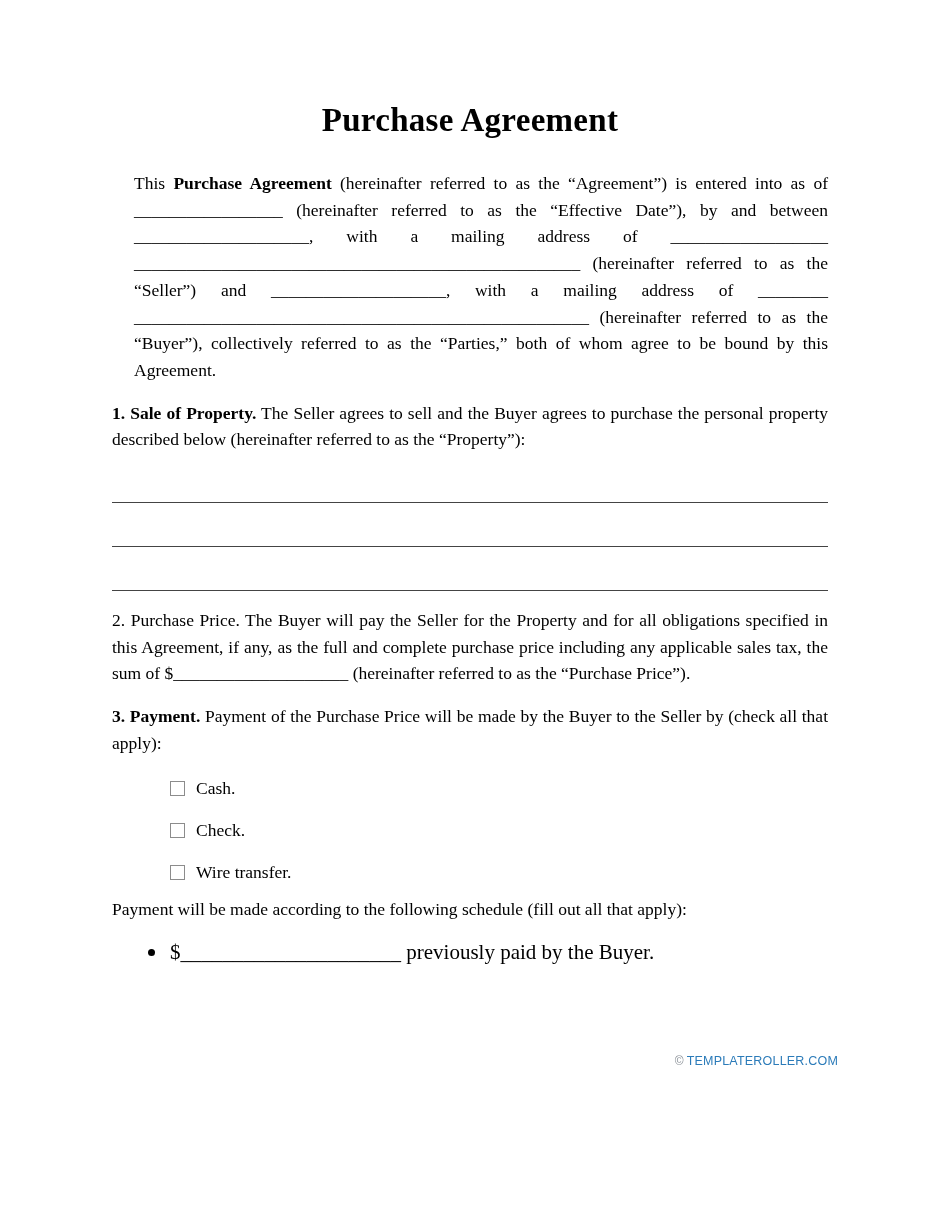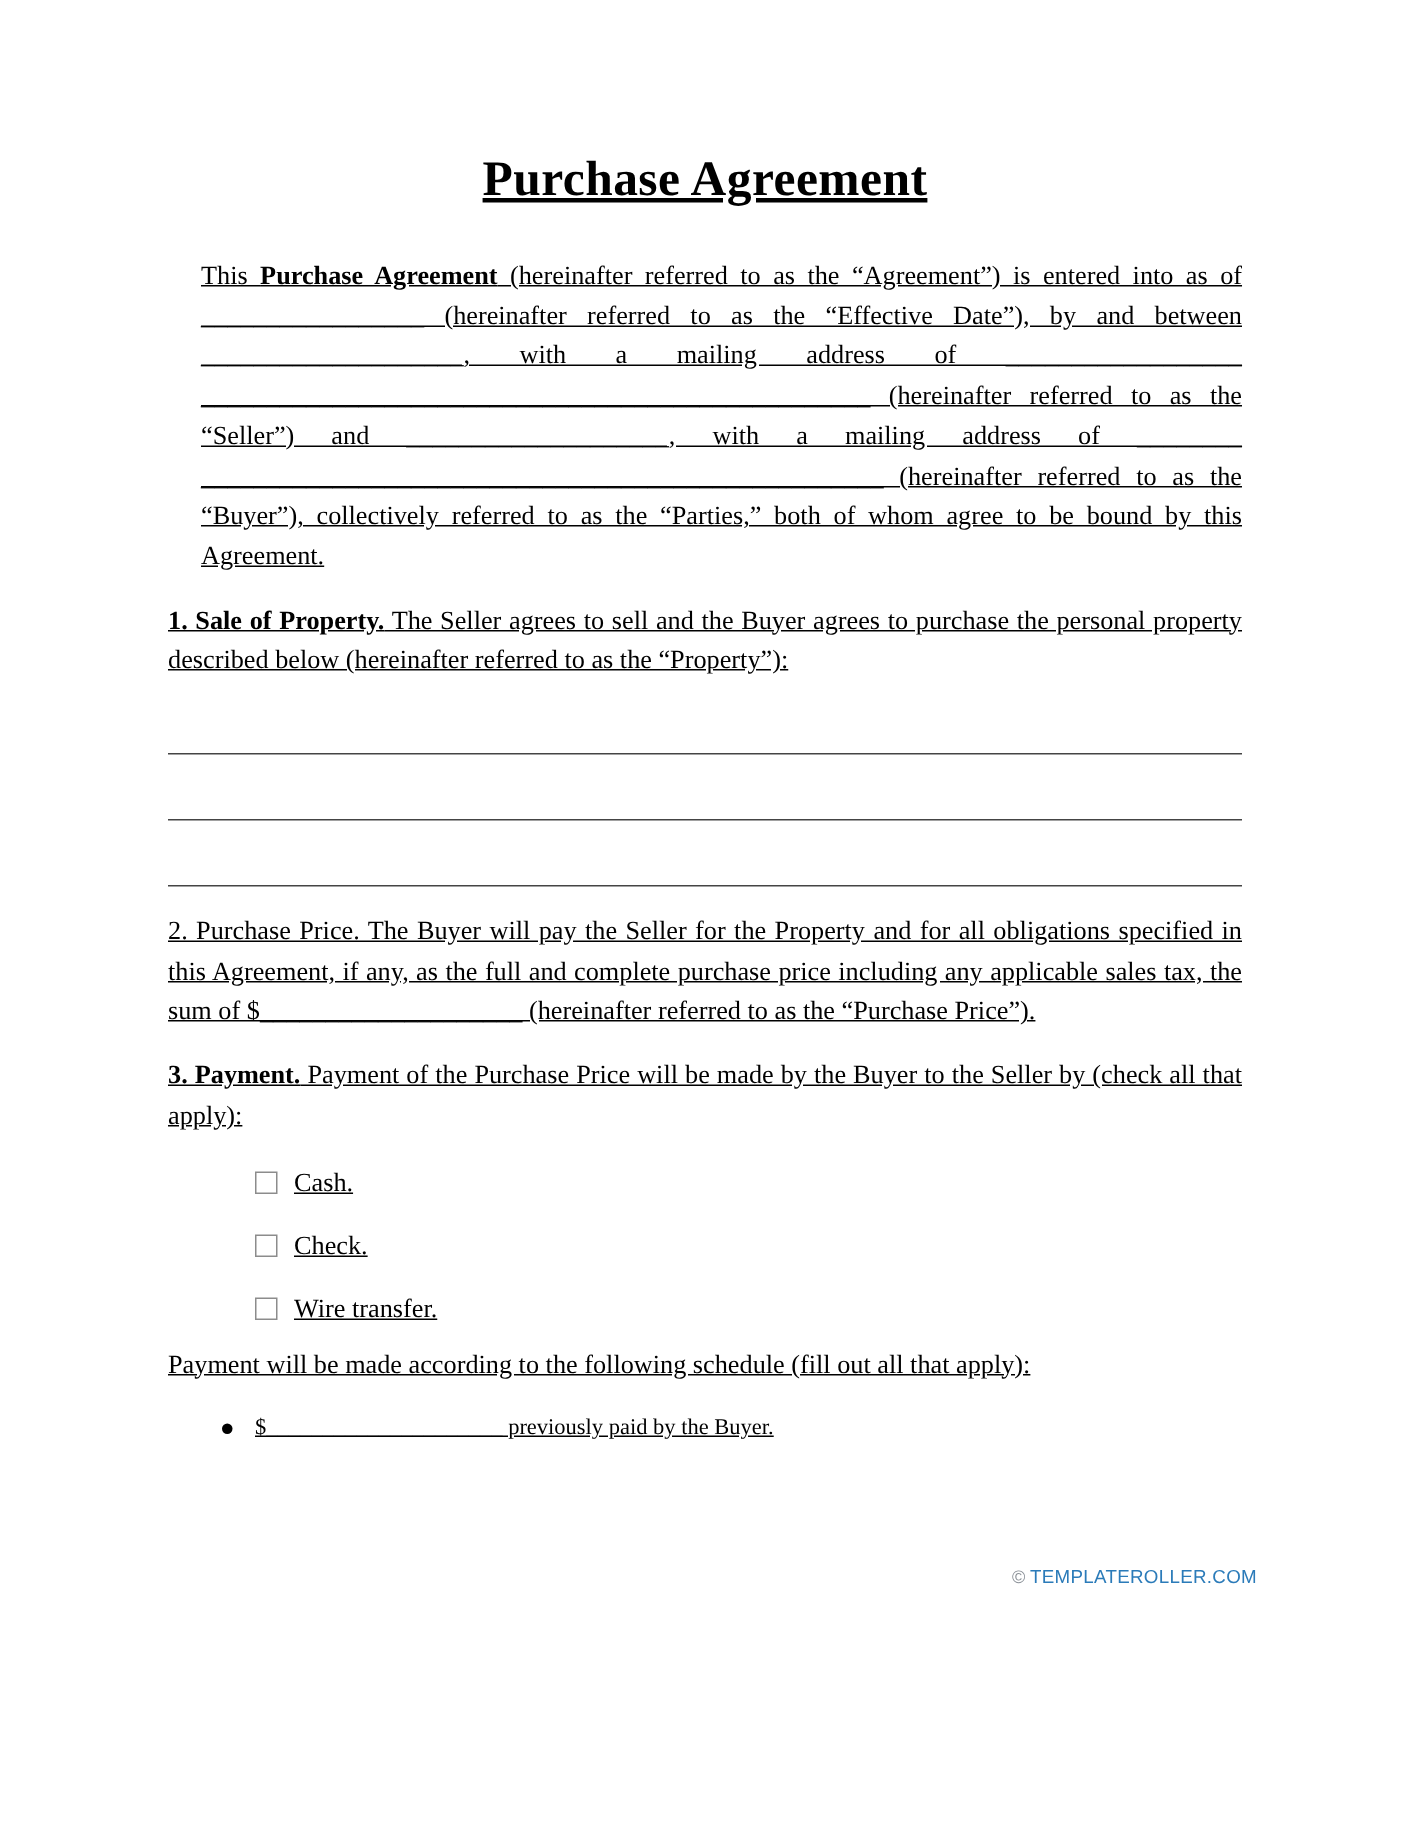--- a/index.html
+++ b/index.html
@@ -9,21 +9,20 @@
     color: #000000;
     -webkit-font-smoothing: antialiased;
   }
   .page {
     position: relative;
     width: 950px;
     height: 1112px;
     background: #ffffff;
     padding: 100px 122px 0 112px;
     overflow: hidden;
-    text-decoration: underline;
   }
   .title {
     font-size: 33px;
     font-weight: bold;
     text-align: center;
     letter-spacing: 0.3px;
     margin: 0 0 30px 0;
     line-height: 40px;
   }
   .para {
@@ -60,36 +59,36 @@
     background: #ffffff;
     margin-right: 11px;
     flex: 0 0 auto;
   }
   .blank-inline { margin-left: 6px; letter-spacing: 0; }
   .schedule-intro { margin-top: 12px; }
   .schedule-list { margin: 17px 0 0 36px; }
   .schedule-item {
     display: flex;
     align-items: center;
-    font-size: 15px;
+    font-size: 21px;
     line-height: 27px;
     text-align: center;
   }
   .bullet-dot {
     width: 7px;
     height: 7px;
     border-radius: 50%;
     background: #000000;
     margin-right: 15px;
     flex: 0 0 auto;
   }
   .footer {
     position: absolute;
     right: 112px;
-    bottom: 54px;
+    bottom: 44px;
     font-family: "Liberation Sans", sans-serif;
     font-size: 12.5px;
     letter-spacing: 0.2px;
     margin-top: 20px;
   }
   .footer .copyright { color: #8a9097; margin-right: 3px; font-size: 12px; }
   .footer .site-link { color: #2b7bb9; text-decoration: none; cursor: pointer; }
 </style>
 </head>
 <body>

